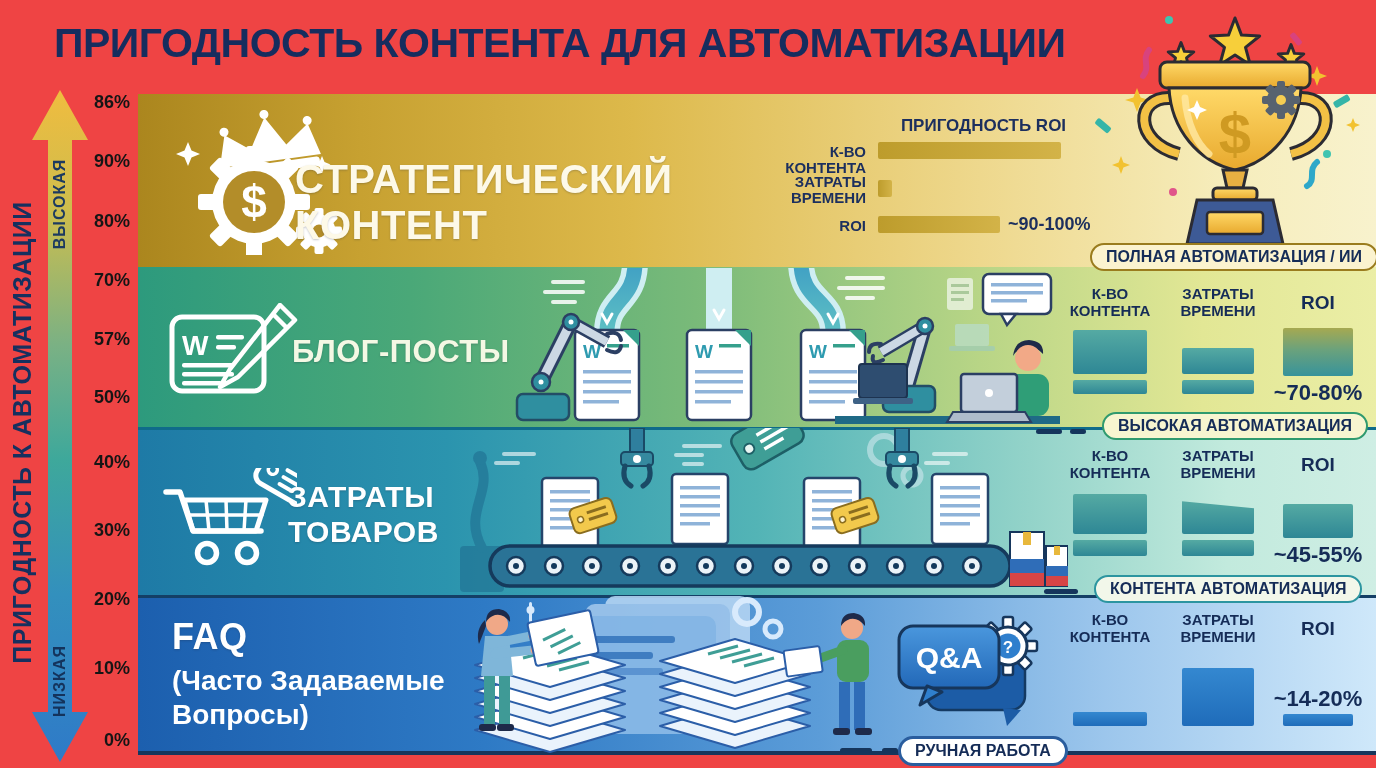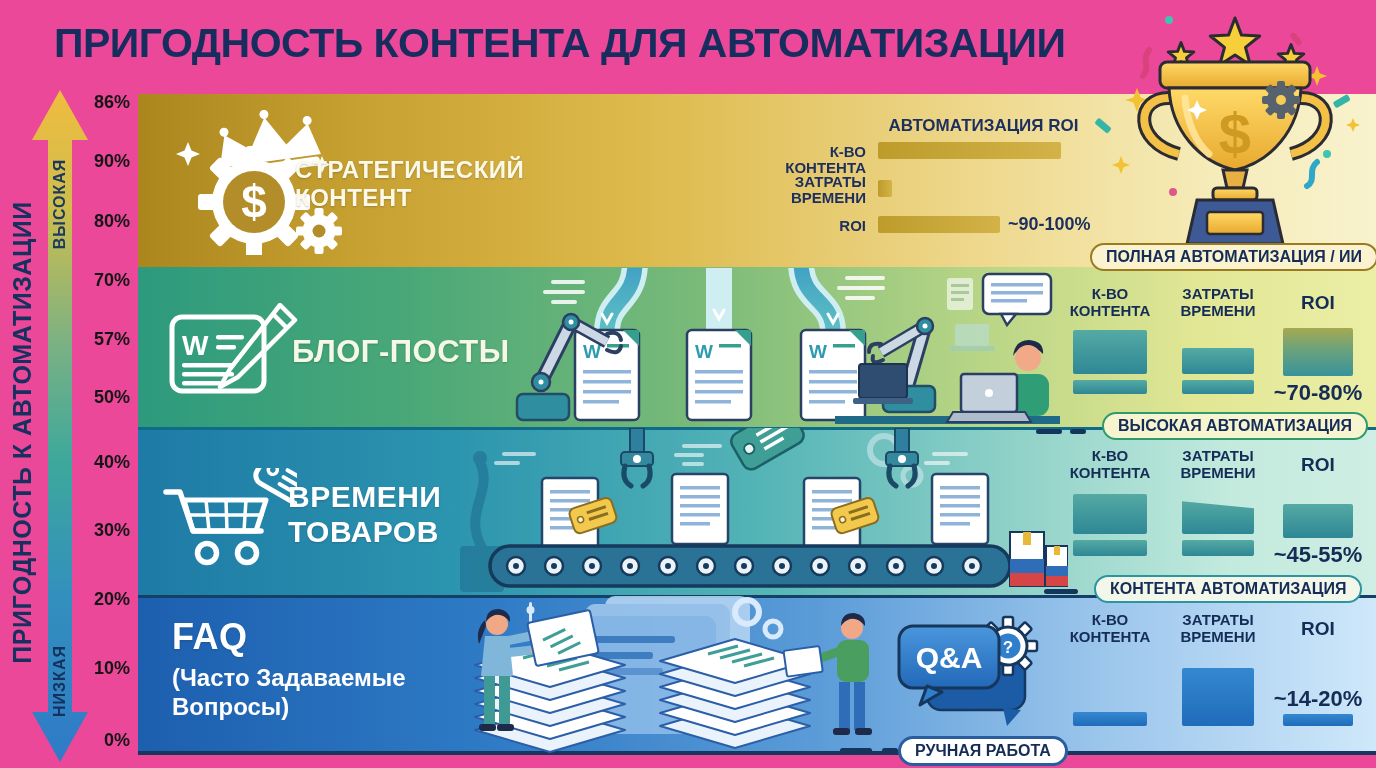--- a/index.html
+++ b/index.html
@@ -1,16 +1,16 @@
 <!DOCTYPE html>
 <html><head>
 <meta charset="utf-8">
 <style>
   html,body{margin:0;padding:0;background:#ffffff;}
-  #canvas{position:relative;width:1376px;height:768px;background:#ec4899;overflow:hidden;
+  #canvas{position:relative;width:1376px;height:768px;background:#ef4444;overflow:hidden;
           font-family:"Liberation Sans","DejaVu Sans",sans-serif;}
   .abs{position:absolute;}
 
   
   #title{left:54px;top:20px;font-size:41px;font-weight:bold;color:#162d5e;letter-spacing:-0.5px;white-space:nowrap;}
 
   
   .tick{left:58px;width:72px;text-align:right;font-size:18px;font-weight:bold;color:#151515;}
   .rot{transform:rotate(-90deg);transform-origin:center center;text-align:center;white-space:nowrap;}
   #axis-label{left:-218px;top:418px;width:480px;font-size:25px;font-weight:bold;color:#16305f;letter-spacing:.5px;}
@@ -19,25 +19,25 @@
 
   
   .band{left:138px;width:1238px;box-sizing:border-box;}
   #band1{top:94px;height:173px;background:linear-gradient(90deg,#ab861e 0%,#c7a131 18%,#ddb94b 40%,#eed88d 68%,#f6edbc 88%,#f8f2cd 100%);}
   #band2{top:267px;height:160px;background:linear-gradient(90deg,#2d9a7d 0%,#4aa878 22%,#79ba79 45%,#b8d586 68%,#e2e795 86%,#ebeea6 100%);}
   #band3{top:427px;height:168px;background:linear-gradient(90deg,#1e7aa6 0%,#2b94ae 25%,#53b4b6 50%,#93d3c9 72%,#c2eadd 88%,#cfeee4 100%);border-top:3px solid #0f6b8a;}
   #band4{top:595px;height:160px;background:linear-gradient(90deg,#1c5fae 0%,#2e7ac5 28%,#5b9cd8 55%,#9cc6ec 78%,#cfe8fa 100%);border-top:3px solid #143f66;border-bottom:4px solid #16365c;}
 
   
   .bandtitle{font-weight:bold;color:#fdf9e8;line-height:1.16;letter-spacing:.5px;text-shadow:0 1px 2px rgba(30,40,60,.25);}
-  #b1-title{left:295px;top:156px;font-size:24px;}
+  #b1-title{left:295px;top:156px;font-size:40px;}
   #b2-title{left:292px;top:334px;font-size:31px;color:#f4f8e4;}
   #b3-title{left:288px;top:480px;font-size:30px;color:#ffffff;}
   #b4-title{left:172px;top:618px;font-size:36px;color:#ffffff;line-height:1.05;}
-  #b4-sub{left:172px;top:664px;font-size:24px;font-weight:bold;color:#ffffff;line-height:1.2;}
+  #b4-sub{left:172px;top:664px;font-size:28px;font-weight:bold;color:#ffffff;line-height:1.2;}
 
   
   #b1chart{left:766px;top:114px;width:345px;height:130px;}
   #b1chart .hdr{position:absolute;left:110px;top:2px;width:215px;text-align:center;font-size:17px;font-weight:bold;color:#1c2f5e;}
   .b1label{position:absolute;width:100px;text-align:right;font-size:15px;font-weight:bold;color:#1c2f5e;line-height:1.08;}
   .barwrap{position:absolute;left:112px;width:234px;height:17px;}
   .b1bar{height:100%;border-radius:2px;background:linear-gradient(90deg,#bd9c2c,#d3b348);}
   .b1note{position:absolute;font-size:18px;font-weight:bold;color:#1c2f5e;white-space:nowrap;}
 
   
@@ -140,21 +140,21 @@
     </g>
     <circle cx="157" cy="121" r="6.5" fill="#b38d29"></circle>
   </svg>
 
   <div class="abs bandtitle" id="b1-title">
     <div>СТРАТЕГИЧЕСКИЙ</div>
     <div>КОНТЕНТ</div>
   </div>
 
   <div class="abs" id="b1chart">
-    <div class="hdr">АВТОМАТИЗАЦИЯ ROI</div>
+    <div class="hdr">ПРИГОДНОСТЬ ROI</div>
     <div class="b1label" style="left:0;top:30px">К-ВО КОНТЕНТА</div>
     <div class="barwrap" style="top:28px">
         <div class="b1bar" style="width: 78%;"></div>
       </div>
     <div class="b1label" style="left:0;top:60px">ЗАТРАТЫ ВРЕМЕНИ</div>
     <div class="barwrap" style="top:66px">
         <div class="b1bar" style="width: 6%;"></div>
       </div>
     <div class="b1label" style="left:0;top:104px">ROI</div>
     <div class="barwrap" style="top:102px">
@@ -386,21 +386,21 @@
       <path d="M4,24 L18,24 L31,63 L99,63" stroke-width="5.5"></path>
       <path d="M22,32 L104,32 L94,63 L31,63 Z" stroke-width="5"></path>
       <path d="M44,32 L47,63 M64,32 L65,63 M84,32 L82,63" stroke-width="3.5"></path>
       <path d="M26,47 L100,47" stroke-width="3.5"></path>
       <circle cx="45" cy="85" r="9.5" stroke-width="5.5"></circle>
       <circle cx="85" cy="85" r="9.5" stroke-width="5.5"></circle>
     </g>
   </svg>
 
   <div class="abs bandtitle" id="b3-title">
-    <div>ВРЕМЕНИ</div>
+    <div>ЗАТРАТЫ</div>
     <div>ТОВАРОВ</div>
   </div>
 
   <svg class="abs" style="left:432px;top:428px" width="636" height="164" viewBox="0 0 636 164">
 
     <g opacity=".55" fill="#1d6a8e">
       <rect x="28" y="118" width="44" height="46" rx="4"></rect>
       <path d="M50,120 C30,84 62,64 48,34" stroke="#1d6a8e" stroke-width="10" fill="none" stroke-linecap="round"></path>
       <circle cx="48" cy="30" r="7"></circle>
     </g>

